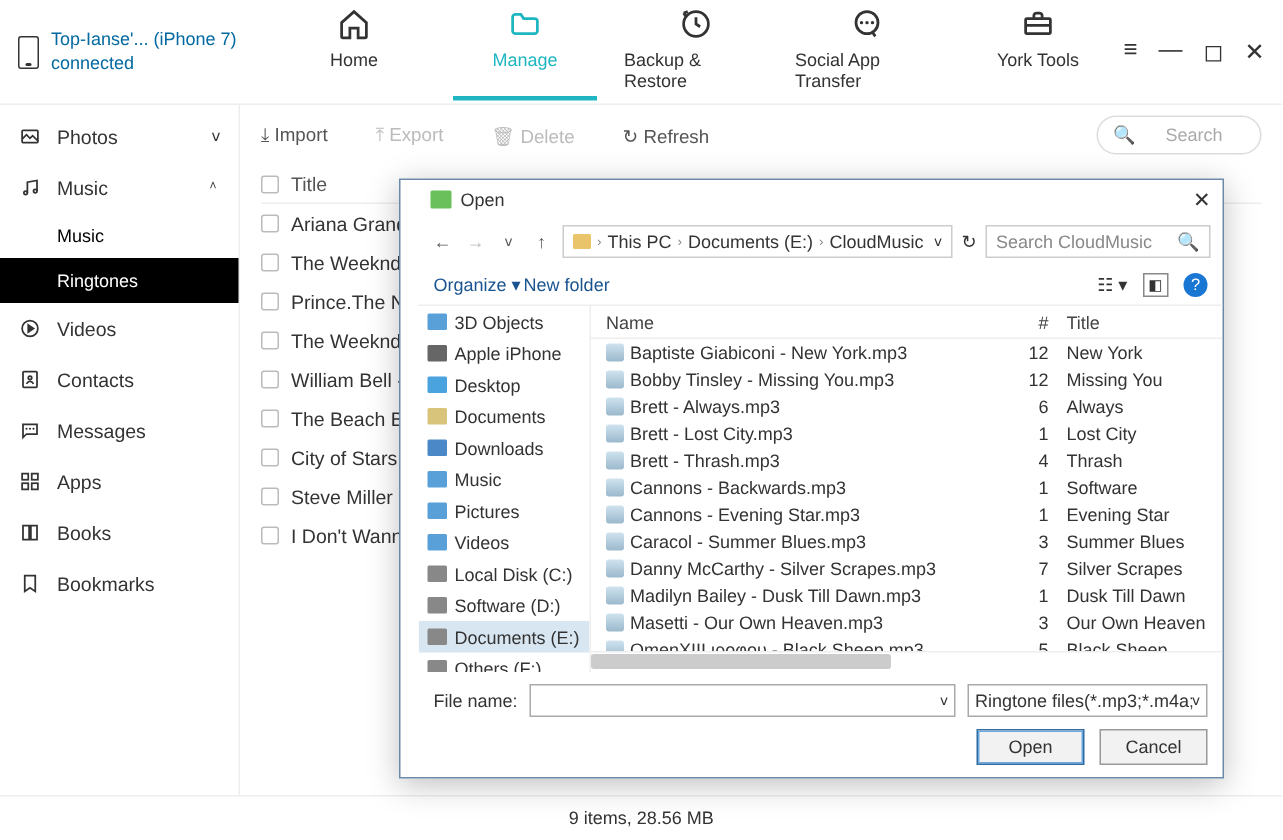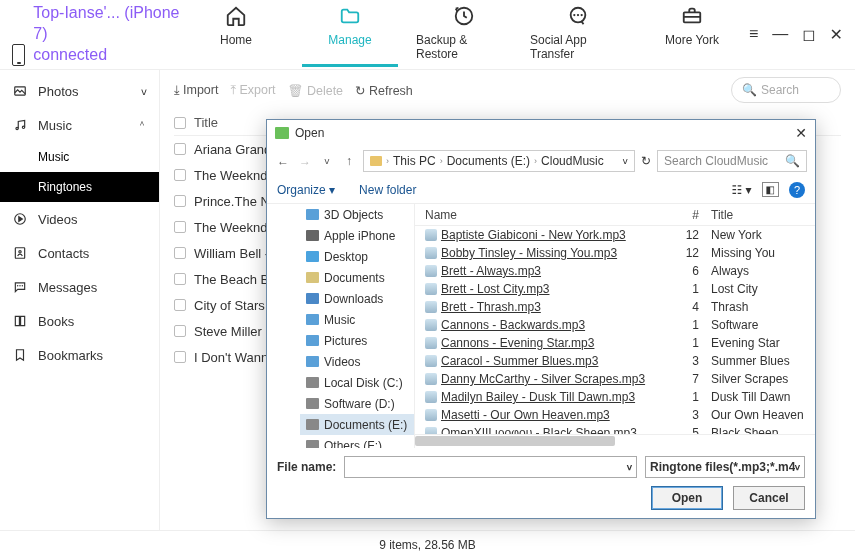--- a/index.html
+++ b/index.html
@@ -1,82 +1,82 @@
 <!DOCTYPE html>
 <html><head>
 <meta charset="utf-8">
 <style>
 * { box-sizing: border-box; margin: 0; padding: 0; font-family: "Segoe UI", Arial, sans-serif; }
 body { background: #fff; width: 855px; height: 560px; overflow: hidden; position: relative; }
 
 
 .topbar { display: flex; align-items: center; height: 70px; padding: 0 12px; border-bottom: 1px solid #eee; }
-.device { display: flex; align-items: flex-end; width: 176px; font-size: 16px; color: #8b5cf6; }
+.device { display: flex; align-items: center; width: 176px; font-size: 12px; color: #0369a1; }
 .device .phone-icon { width: 14px; height: 22px; border: 1.5px solid #333; border-radius: 2px; margin-right: 8px; position: relative; }
 .device .phone-icon::after { content: ""; position: absolute; bottom: 1px; left: 50%; transform: translateX(-50%); width: 4px; height: 2px; background: #333; border-radius: 1px; }
 .device .lines { line-height: 1.3; }
 .nav { display: flex; gap: 18px; }
 .nav-item { display: flex; flex-direction: column; align-items: center; width: 96px; font-size: 12px; color: #333; cursor: pointer; padding-bottom: 6px; }
 .nav-item.active { color: #1fb6c1; border-bottom: 3px solid #1fb6c1; }
 .nav-item .ico { height: 26px; display: flex; align-items: center; justify-content: center; margin-bottom: 4px; font-size: 20px; }
 .window-controls { margin-left: auto; display: flex; gap: 14px; font-size: 16px; color: #333; }
 
 
 .content { display: flex; height: 460px; }
 .sidebar { width: 160px; border-right: 1px solid #eee; padding-top: 4px; font-size: 13px; }
 .side-item { display: flex; align-items: center; height: 34px; padding: 0 12px; cursor: pointer; color: #333; }
 .side-item .chev { margin-left: auto; font-size: 10px; }
 .side-item .sico { width: 18px; margin-right: 8px; display: inline-flex; }
 .side-sub { padding-left: 38px; height: 30px; display: flex; align-items: center; font-size: 12px; cursor: pointer; }
 .side-sub.active { background: #000000; color: #fff; }
 
 
 .main { flex: 1; display: flex; flex-direction: column; }
-.toolbar { display: flex; align-items: center; height: 40px; padding: 0 14px; font-size: 12.5px; color: #555; gap: 12px; }
+.toolbar { display: flex; align-items: center; height: 40px; padding: 0 14px; font-size: 12.5px; color: #555; gap: 32px; }
 .toolbar .spacer { flex: 1; }
 .search-pill { border: 1px solid #ddd; border-radius: 14px; height: 26px; width: 110px; display: flex; align-items: center; padding: 0 10px; color: #aaa; font-size: 12px; }
 .list { flex: 1; padding: 0 14px; font-size: 13px; color: #333; }
 .list-row { display: flex; align-items: center; height: 26px; gap: 8px; }
 .list-row .cb { width: 12px; height: 12px; border: 1px solid #bbb; border-radius: 2px; }
 .list-header { color: #555; border-bottom: 1px solid #eee; }
 .statusbar { text-align: center; font-size: 12px; color: #333; height: 28px; line-height: 28px; border-top: 1px solid #eee; }
 
 
-.dialog { position: absolute; left: 266px; top: 119px; width: 550px; height: 400px; background: #fff; border: 1px solid #6b8aa8; box-shadow: 0 4px 20px rgba(0,0,0,.25); font-size: 12px; color: #333; display: flex; flex-direction: column; }
+.dialog { position: absolute; left: 266px; top: 119px; width: 550px; height: 400px; background: #fff; border: 1px solid #6b8aa8; box-shadow: 0 4px 20px rgba(0,0,0,.25); font-size: 12px; color: #333; display: flex; flex-direction: column; padding-left: 12px; }
 .dlg-title { height: 26px; display: flex; align-items: center; padding: 0 8px; }
 .dlg-title .foldericon { width: 14px; height: 12px; background: #6ac05a; border-radius: 1px; margin-right: 6px; }
 .dlg-title .close { margin-left: auto; font-size: 14px; cursor: pointer; }
 .dlg-nav { height: 30px; display: flex; align-items: center; padding: 0 8px; gap: 6px; }
 .dlg-nav .arrow { width: 16px; text-align: center; color: #555; }
 .crumb { flex: 1; border: 1px solid #ccc; height: 22px; display: flex; align-items: center; padding: 0 6px; gap: 4px; }
 .crumb .sep { color: #888; font-size: 9px; }
 .dlg-search { border: 1px solid #ccc; height: 22px; width: 150px; padding: 0 6px; color: #888; display: flex; align-items: center; }
 .dlg-search .mag { margin-left: auto; }
-.dlg-toolbar { height: 28px; display: flex; align-items: center; padding: 0 10px; gap: 24px; border-bottom: 1px solid #eee; }
+.dlg-toolbar { height: 28px; display: flex; align-items: center; padding: 0 10px; gap: 2px; border-bottom: 1px solid #eee; }
 .dlg-toolbar .right { margin-left: auto; display: flex; align-items: center; gap: 10px; }
 .help-dot { width: 16px; height: 16px; border-radius: 50%; background: #1976d2; color: #fff; display: inline-flex; align-items: center; justify-content: center; font-size: 11px; }
-.dlg-body { flex: 1; display: flex; overflow: hidden; margin-left: 33px; }
+.dlg-body { flex: 1; display: flex; overflow: hidden; }
 .tree { width: 115px; border-right: 1px solid #eee; overflow: hidden; }
 .tree-item { display: flex; align-items: center; height: 21px; padding: 0 6px; gap: 5px; white-space: nowrap; }
 .tree-item.selected { background: #d8e6f2; }
 .tree-item .tico { width: 13px; height: 11px; display: inline-block; border-radius: 1px; }
 .files { flex: 1; overflow: hidden; display: flex; flex-direction: column; }
 .files-head { display: flex; height: 22px; border-bottom: 1px solid #eee; align-items: center; color: #444; }
 .col-name { flex: 1; padding-left: 10px; }
 .col-num { width: 32px; text-align: right; padding-right: 6px; }
 .col-title { width: 110px; padding-left: 6px; }
 .files-body { flex: 1; overflow: hidden; }
 .file-row { display: flex; height: 18px; align-items: center; }
 .file-row .fico { width: 12px; height: 12px; margin: 0 4px 0 10px; background: linear-gradient(#cfe3ef,#9bb8cc); border-radius: 2px; }
-.file-row .fname { flex: 1; white-space: nowrap; overflow: hidden; text-overflow: ellipsis; text-decoration: underline; }
+.file-row .fname { flex: 1; white-space: nowrap; overflow: hidden; text-overflow: ellipsis; }
 .file-row .fnum { width: 32px; text-align: right; padding-right: 6px; }
 .file-row .ftitle { width: 110px; padding-left: 6px; white-space: nowrap; overflow: hidden; text-overflow: ellipsis; }
 .dlg-footer-scroll { height: 14px; border-top: 1px solid #eee; position: relative; }
 .dlg-footer-scroll .thumb { position: absolute; left: 0; top: 1px; height: 10px; width: 200px; background: #ccc; border-radius: 2px; }
-.dlg-bottom { padding: 8px 10px; display: flex; flex-direction: column; gap: 8px; font-weight: bold; }
+.dlg-bottom { padding: 8px 10px; display: flex; flex-direction: column; gap: 8px; }
 .fn-row { display: flex; align-items: center; gap: 8px; }
 .fn-row label { white-space: nowrap; }
 .fn-input { flex: 1; border: 1px solid #aaa; height: 22px; display: flex; align-items: center; justify-content: flex-end; padding: 0 4px; }
 .type-select { width: 160px; border: 1px solid #aaa; height: 22px; display: flex; align-items: center; padding: 0 4px; justify-content: space-between; }
 .btn-row { display: flex; justify-content: flex-end; gap: 10px; }
 .btn { width: 72px; height: 24px; border: 1px solid #999; background: #f2f2f2; display: flex; align-items: center; justify-content: center; cursor: pointer; }
 .btn.primary { border: 1px solid #2f6ea5; box-shadow: inset 0 0 0 1px #6aa8df; }
 svg { display: block; }
 </style>
 </head>
@@ -127,21 +127,21 @@
         </span>
       <span>Social App Transfer</span>
     </div>
     <div class="nav-item">
       <span class="ico">
           <svg width="24" height="22" viewBox="0 0 24 24" fill="none" stroke="#333" stroke-width="2">
             <rect x="3" y="8" width="18" height="11" rx="1"></rect>
             <path d="M9 8V6a2 2 0 0 1 2-2h2a2 2 0 0 1 2 2v2M3 13h18"></path>
           </svg>
         </span>
-      <span>More York</span>
+      <span>York Tools</span>
     </div>
   </div>
   <div class="window-controls">
     <span>≡</span>
     <span>—</span>
     <span>◻</span>
     <span>✕</span>
   </div>
 </div>
 
@@ -191,20 +191,31 @@
         <span>Contacts</span>
       </div>
     <div class="side-item">
         <span class="sico">
           <svg width="16" height="14" viewBox="0 0 24 24" fill="none" stroke="#333" stroke-width="2">
             <path d="M4 5h16v11H8l-4 4z"></path>
             <path d="M8 10h0M12 10h0M16 10h0" stroke-linecap="round" stroke-width="2.5"></path>
           </svg>
         </span>
         <span>Messages</span>
+      </div>
+    <div class="side-item">
+        <span class="sico">
+          <svg width="16" height="14" viewBox="0 0 24 24" fill="none" stroke="#333" stroke-width="2">
+            <rect x="3" y="3" width="7" height="7"></rect>
+            <rect x="14" y="3" width="7" height="7"></rect>
+            <rect x="3" y="14" width="7" height="7"></rect>
+            <rect x="14" y="14" width="7" height="7"></rect>
+          </svg>
+        </span>
+        <span>Apps</span>
       </div>
     <div class="side-item">
         <span class="sico">
           <svg width="16" height="14" viewBox="0 0 24 24" fill="none" stroke="#333" stroke-width="2">
             <path d="M4 4h7v16H4zM13 4h7v16h-7z"></path>
           </svg>
         </span>
         <span>Books</span>
       </div>
     <div class="side-item">
@@ -217,21 +228,21 @@
       </div>
   </div>
 
   <div class="main">
     <div class="toolbar">
       <span>⤓ <span>Import</span></span>
       <span style="color:#bbb">⤒ <span>Export</span></span>
       <span style="color:#bbb">🗑 <span>Delete</span></span>
       <span>↻ <span>Refresh</span></span>
       <span class="spacer"></span>
-      <span class="search-pill">🔍 <span style="margin-left:4px">Search</span></span>
+      <span class="search-pill">🔍 <span style="margin-left:20px">Search</span></span>
     </div>
     <div class="list">
       <div class="list-row list-header">
           <span class="cb"></span>
           <span>Title</span>
         </div>
       <div id="song-rows">
           <div class="list-row">
             <span class="cb"></span>
             <span>Ariana Grand</span>

